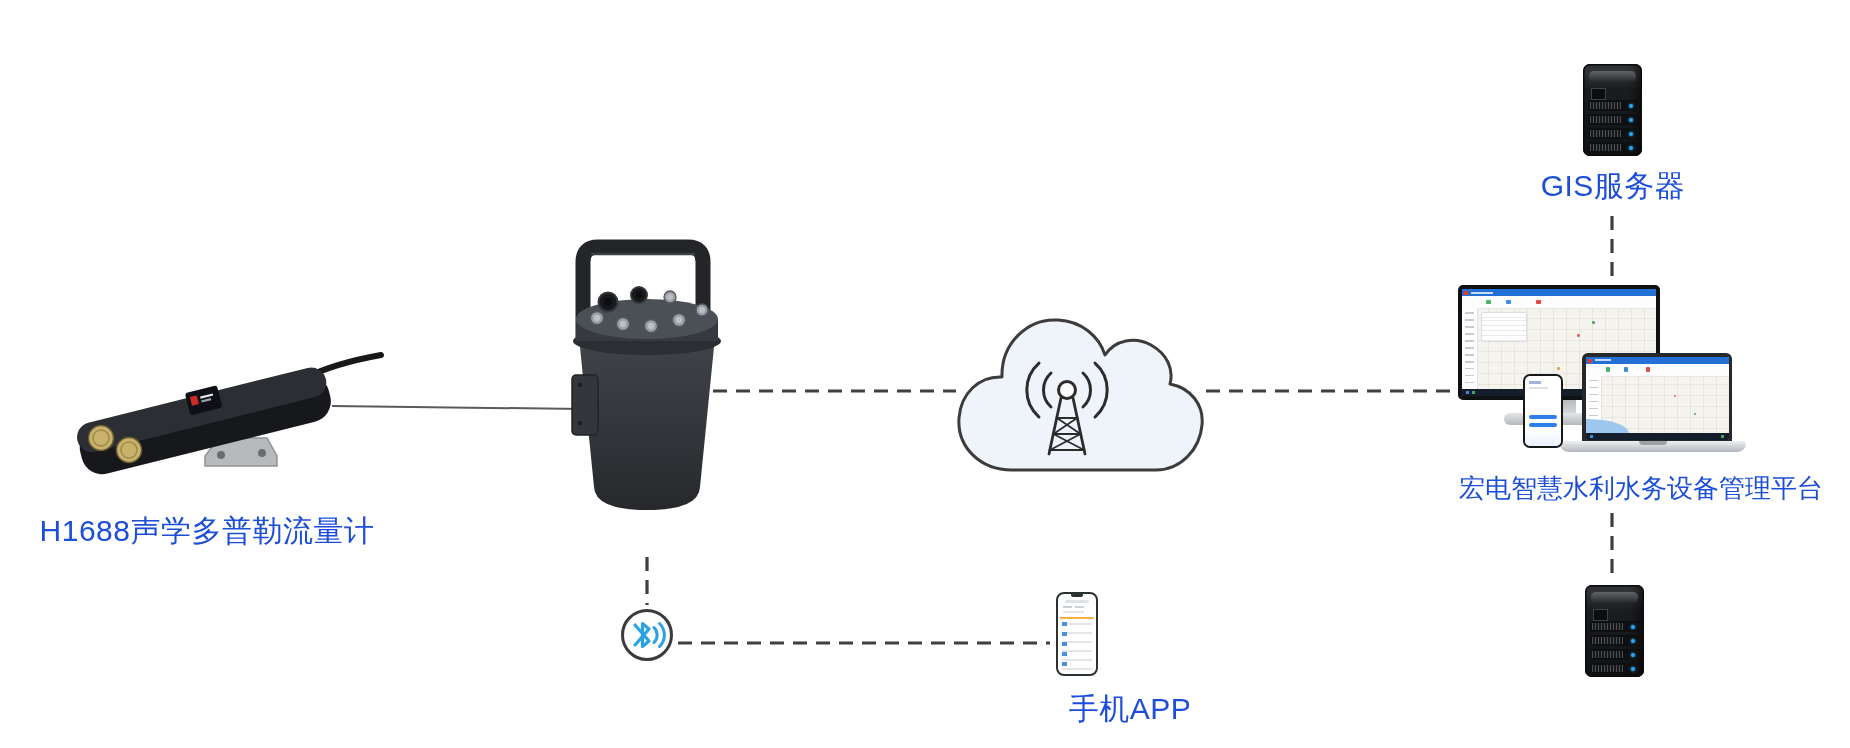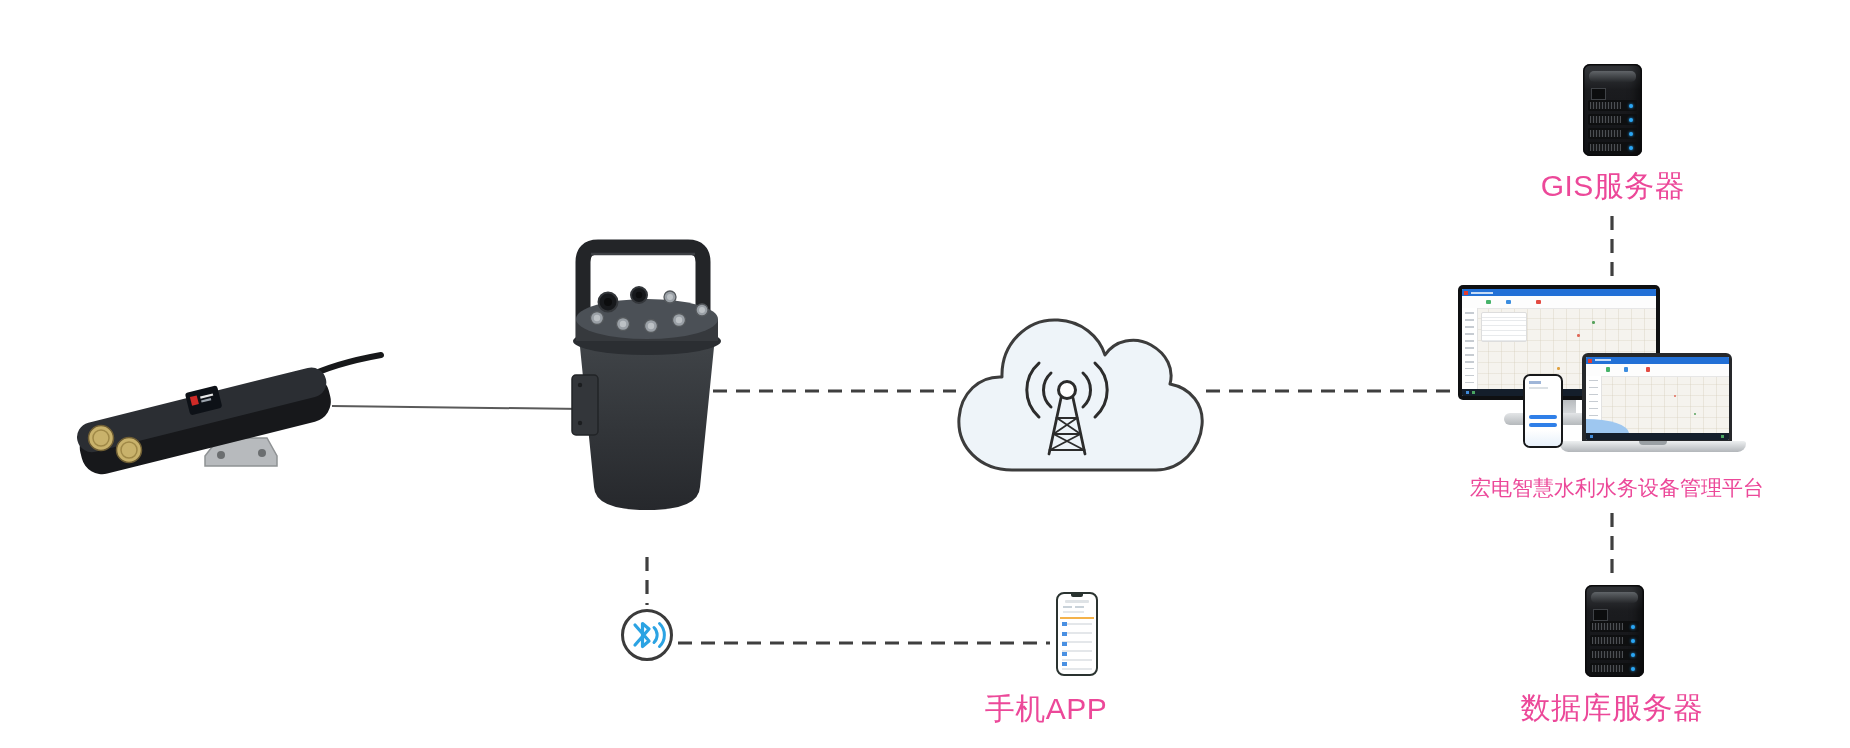--- a/index.html
+++ b/index.html
@@ -1,21 +1,21 @@
 <!DOCTYPE html>
 <html><head>
 <meta charset="utf-8">
 <style>
   html,body{margin:0;padding:0;background:#fff;}
   .canvas{position:relative;width:1850px;height:748px;background:#fff;overflow:hidden;
           font-family:"Liberation Sans",sans-serif;}
   .abs{position:absolute;}
   .lbl{position:absolute;transform:translate(-50%,-50%);white-space:nowrap;
-       color:#ec4899;font-size:30px;letter-spacing:0.5px;}
-  .lbl.small{font-size:21px;letter-spacing:0px;}
+       color:#1d4ed8;font-size:30px;letter-spacing:0.5px;}
+  .lbl.small{font-size:26px;letter-spacing:0px;margin-left:24px;}
   
   .server{position:absolute;width:59px;height:92px;border-radius:7px;
     background:linear-gradient(180deg,#3a3d41,#1b1c1f 28%,#121316);
     box-shadow:inset 0 0 0 1.5px #0b0b0c, inset -6px 0 8px rgba(0,0,0,.5);}
   .server .band{position:absolute;left:6px;right:6px;top:7px;height:11px;border-radius:5px;
     background:linear-gradient(180deg,#606468,#26282b);}
   .server .port{position:absolute;left:8px;top:24px;width:13px;height:10px;background:#0c0d0e;border:1px solid #3f4246;}
   .server .bay{position:absolute;left:5px;width:49px;height:11px;background:#0e0f10;border-radius:2px;}
   .server .bay i{position:absolute;left:2px;top:2px;width:31px;height:7px;display:block;
     background:repeating-linear-gradient(90deg,#4c4f53 0 1px,#17181a 1px 3px);}
@@ -280,18 +280,18 @@
 
   <div class="app-phone">
     <span class="hdr"></span>
     <span class="hdr2"></span>
       <span class="hdr3"></span>
       <span class="hdr4"></span>
     <span class="orange"></span>
     <span class="rows"></span>
   </div>
 
+  <div class="lbl" style="left:207px;top:531px;">H1688声学多普勒流量计</div>
   <div class="lbl small" style="left:1617px;top:488px;">宏电智慧水利水务设备管理平台</div>
   <div class="lbl" style="left:1613px;top:186px;">GIS服务器</div>
-  <div class="lbl" style="left:1612px;top:708px;">数据库服务器</div>
-  <div class="lbl" style="left:1046px;top:709px;">手机APP</div>
+  <div class="lbl" style="left:1130px;top:709px;">手机APP</div>
 
 </div>
 
 </body></html>

